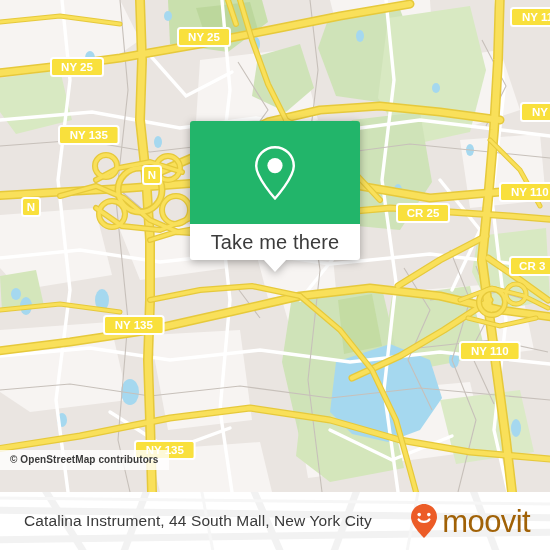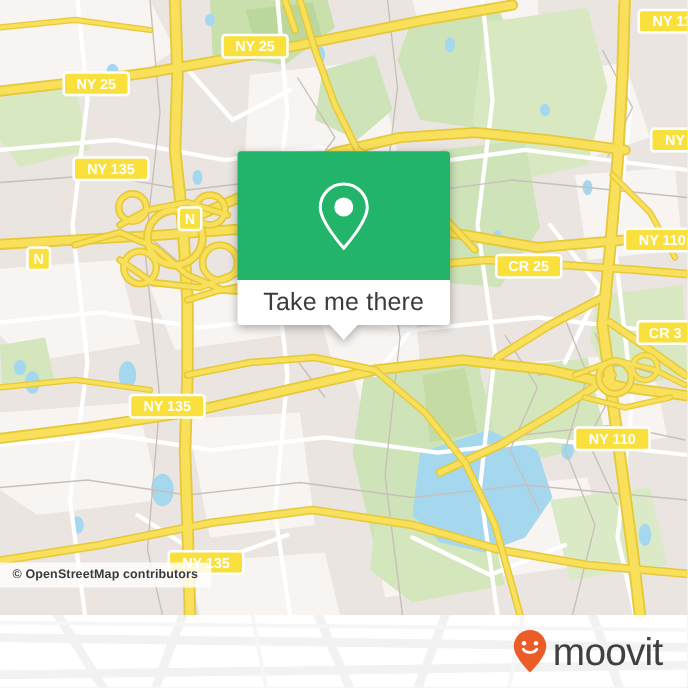--- a/index.html
+++ b/index.html
@@ -62,21 +62,21 @@
   .bottombar .wm{position:absolute;left:0;top:0;width:550px;height:58px;opacity:1;}
   .addr{
     position:absolute;left:24px;top:50%;transform:translateY(-50%);
     font-size:15.5px;color:#3a3a3a;white-space:nowrap;letter-spacing:.1px;
   }
   .logo{
     position:absolute;right:20px;top:50%;transform:translateY(-50%);
     display:flex;align-items:center;gap:3px;
   }
   .logo-word{
-    font-size:31px;color:#404040;letter-spacing:-.6px;line-height:1;
+    font-size:31px;color:#a16207;letter-spacing:-.6px;line-height:1;
     font-weight:400;
   }
 </style>
 </head>
 <body>
 
 <div id="page">
 
   <div id="map">
     <svg viewBox="0 0 550 492" xmlns="http://www.w3.org/2000/svg">
@@ -371,20 +371,21 @@
         <path d="M-10 18 L560 26"></path>
         <path d="M-10 48 L560 40"></path>
       </g>
       <g stroke="#f6f6f6" stroke-width="3" fill="none">
         <path d="M200 -10 L215 70"></path>
         <path d="M420 -10 L405 70"></path>
         <path d="M-10 6 L560 12"></path>
       </g>
     </svg>
 
+    <div class="addr">Catalina Instrument, 44 South Mall, New York City</div>
 
     <div class="logo">
       <svg width="30" height="36" viewBox="0 0 30 36">
         <path d="M15 1 C7.8 1 2 6.8 2 14 C2 22.6 15 35 15 35 C15 35 28 22.6 28 14 C28 6.8 22.2 1 15 1 Z" fill="#ec5c27"></path>
         <circle cx="10.2" cy="11.6" r="1.8" fill="#ffffff"></circle>
         <circle cx="19.8" cy="11.6" r="1.8" fill="#ffffff"></circle>
         <path d="M9.6 16.4 C11.4 19.6 18.6 19.6 20.4 16.4" stroke="#ffffff" stroke-width="2.2" fill="none" stroke-linecap="round"></path>
       </svg>
       <span class="logo-word">moovit</span>
     </div>

